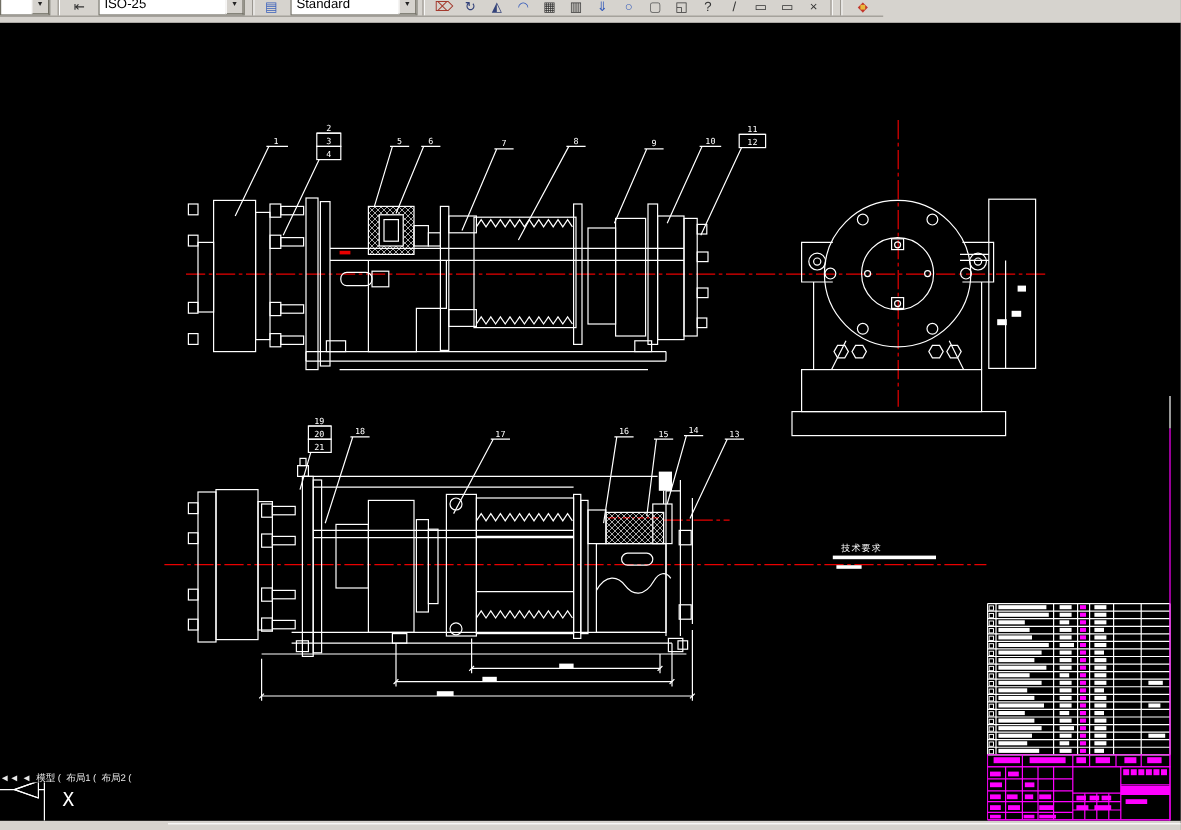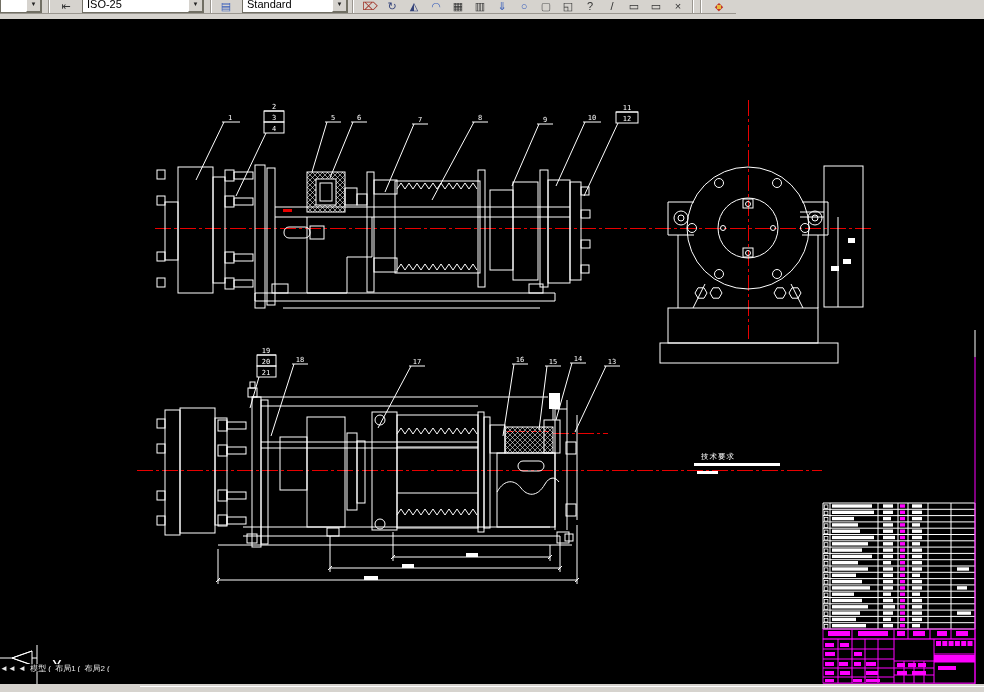--- a/index.html
+++ b/index.html
@@ -8,21 +8,21 @@
   .toolbar{position:absolute;top:0;left:0;width:984px;height:19px;background:#d6d3ce;overflow:hidden}
   .groove{position:absolute;top:13px;left:0;width:736px;height:1px;background:#9a968f}
   .combo{position:absolute;top:-5px;height:18px;background:#fff;border:1px solid #716f64;display:flex;align-items:flex-end}
   .combo-text{flex:1;font-size:11px;color:#000;padding:0 0 1px 4px;line-height:14px;white-space:nowrap;overflow:hidden}
   .combo-btn{width:15px;height:16px;background:#d6d3ce;border:1px solid;border-color:#fff #716f64 #716f64 #fff;font-size:6px;color:#222;text-align:center;line-height:15px;flex:none}
   .sep{position:absolute;top:0;width:2px;height:13px;border-left:1px solid #9a968f;border-right:1px solid #fff}
   .icon{position:absolute;top:0;width:20px;height:13px;font-size:11px;line-height:12px;text-align:center;color:#333;overflow:hidden}
   .icon .dot{display:inline-block;width:4px;height:4px;background:#e8b93c;margin-left:-6px;vertical-align:1px}
   .canvas-wrap{position:absolute;top:19px;left:0;width:984px;height:665px;background:#000}
   svg text{fill:#fff;font-family:"DejaVu Sans Mono","Liberation Mono",monospace}
-  .tabs{position:absolute;top:664px;left:0;width:160px;height:8px;background:#000;overflow:hidden;color:#e8e8e8;font-size:8px;line-height:9px;white-space:nowrap}
+  .tabs{position:absolute;top:644px;left:0;width:160px;height:8px;background:#000;overflow:hidden;color:#e8e8e8;font-size:8px;line-height:9px;white-space:nowrap}
   .tabs span{margin-right:2px}
   .statusbar{position:absolute;top:686px;left:140px;width:844px;height:6px;background:#d6d3ce;border-top:1px solid #fff}
 </style>
 </head>
 <body>
 
 <div class="toolbar">
   <div class="combo" style="left:0;width:42px">
     <span class="combo-text"></span>
     <span class="combo-btn">▼</span>

